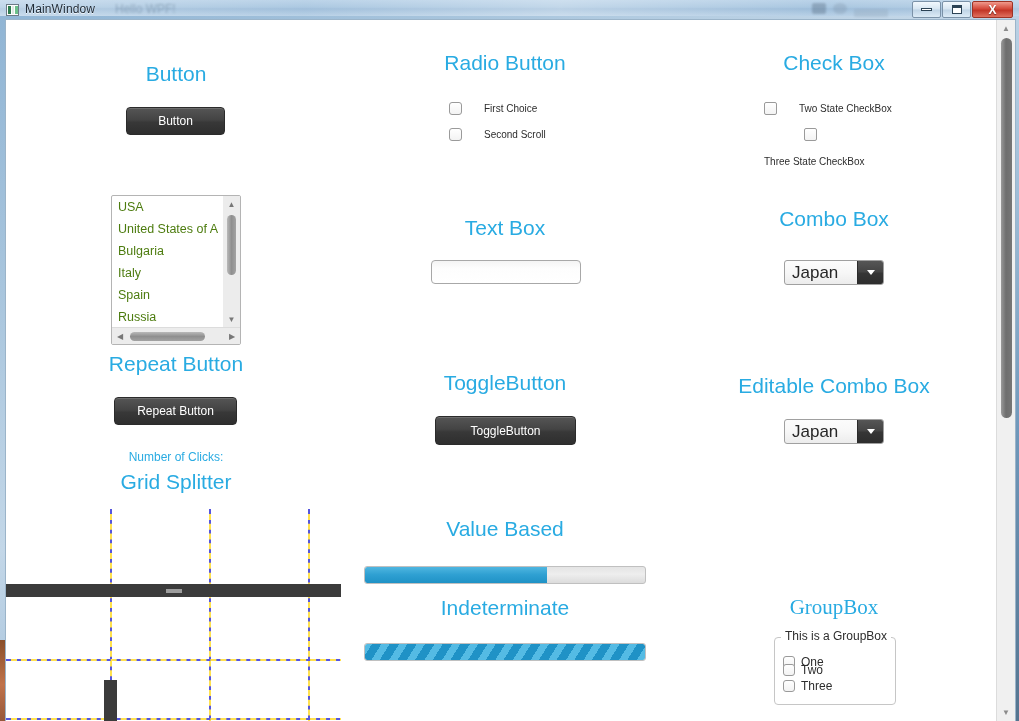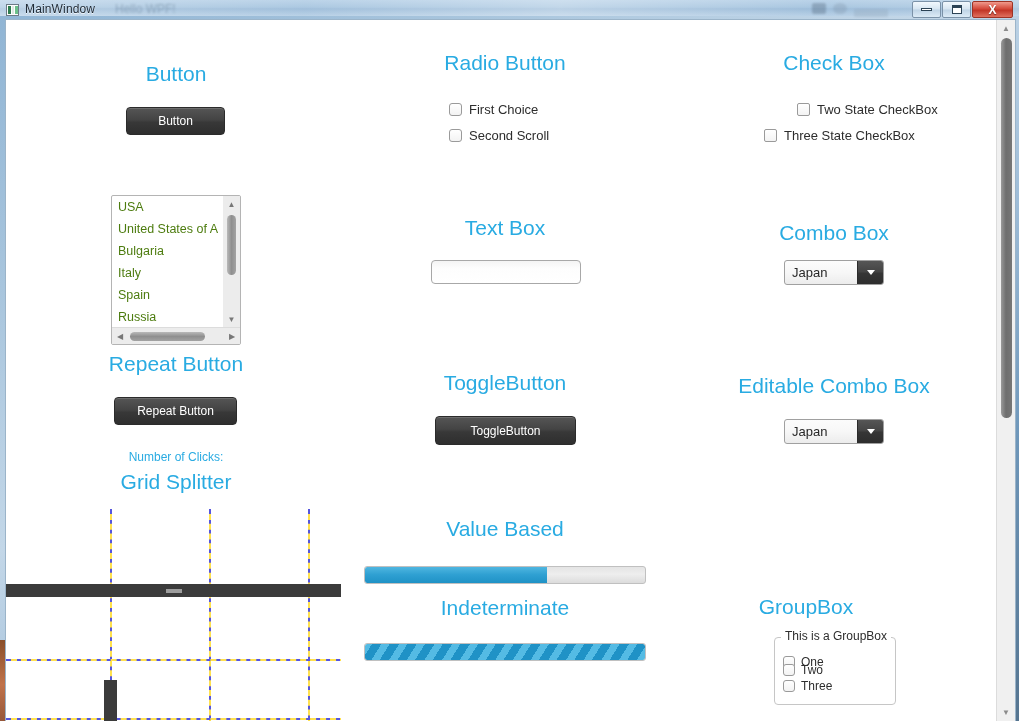--- a/index.html
+++ b/index.html
@@ -198,23 +198,24 @@
   #listbox .lb-hsb .thumb {
     position: absolute; left: 18px; top: 4px; width: 75px; height: 9px;
     background: linear-gradient(180deg, #b9b9b9 0%, #8f8f8f 50%, #a3a3a3 100%);
     border-radius: 5px;
   }
 
   
   .opt-row {
     position: absolute;
     display: flex; align-items: center;
-    font-size: 13px; color: #2d2d2d;
+    font-size: 10px; color: #2d2d2d;
     white-space: nowrap;
     cursor: default;
+    gap: 15px;
   }
   .opt-box {
     width: 13px; height: 13px;
     border: 1px solid #9a9a9a;
     background: linear-gradient(180deg, #ffffff 0%, #f3f3f3 100%);
     border-radius: 3px;
     margin-right: 7px;
     flex: none;
   }
   .opt-box.square { border-radius: 2px; }
@@ -231,21 +232,21 @@
   .combo {
     position: absolute; width: 100px; height: 25px;
     border: 1px solid #a0a0a0;
     border-radius: 3px;
     background: linear-gradient(180deg, #fcfcfc 0%, #f7f7f7 50%, #ececec 100%);
     overflow: hidden;
   }
   .combo .cb-text {
     position: absolute; left: 7px; top: 0; height: 100%;
     display: flex; align-items: center;
-    font-size: 13px; color: #272727;
+    font-size: 17px; color: #272727;
   }
   .combo .cb-arrow {
     position: absolute; right: 0; top: 0; width: 26px; height: 100%;
     background: linear-gradient(180deg, #565656 0%, #444444 48%, #363636 52%, #2d2d2d 100%);
     border-left: 1px solid #2b2b2b;
     display: flex; align-items: center; justify-content: center;
   }
   .combo .cb-arrow i {
     display: block;
     border-left: 4px solid transparent;
@@ -457,48 +458,48 @@
       </div>
 
       <div class="h-title" style="left:399px; top:576px; width:200px;">Indeterminate</div>
 
       <div class="pbar" style="left:358px; top:623px; width:282px;">
         <div class="fill-indet"></div>
       </div>
 
       <div class="h-title" style="left:728px; top:31px; width:200px;">Check Box</div>
 
-      <div class="opt-row" style="left:791px; top:82px;justify-content:space-between;">
+      <div class="opt-row" style="left:758px; top:82px;justify-content:space-between;">
         <span class="opt-box square"></span>
         <span>Two State CheckBox</span>
       </div>
-      <div class="opt-row" style="left:758px; top:108px;">
+      <div class="opt-row" style="left:758px; top:108px;flex-direction:column;">
         <span class="opt-box square"></span>
         <span>Three State CheckBox</span>
       </div>
 
-      <div class="h-title" style="left:728px; top:201px; width:200px;">Combo Box</div>
+      <div class="h-title" style="left:728px; top:187px; width:200px;">Combo Box</div>
 
       <div class="combo" style="left:778px; top:240px;">
         <div class="cb-text">Japan</div>
         <div class="cb-arrow">
           <i></i>
         </div>
       </div>
 
       <div class="h-title" style="left:728px; top:354px; width:200px;">Editable Combo Box</div>
 
       <div class="combo" style="left:778px; top:399px;">
         <div class="cb-text">Japan</div>
         <div class="cb-arrow">
           <i></i>
         </div>
       </div>
 
-      <div class="h-title" style="left:700px; top:575px; width:200px;">GroupBox</div>
+      <div class="h-title" style="left:728px; top:575px; width:200px;font-family:Liberation Serif, serif;">GroupBox</div>
 
       <div id="groupbox">
         <div class="gb-legend">This is a GroupBox</div>
         <div class="gb-row" style="top:17px;">
           <span class="opt-box"></span>
           <span>One</span>
         </div>
         <div class="gb-row" style="top:25px;">
           <span class="opt-box"></span>
           <span>Two</span>

